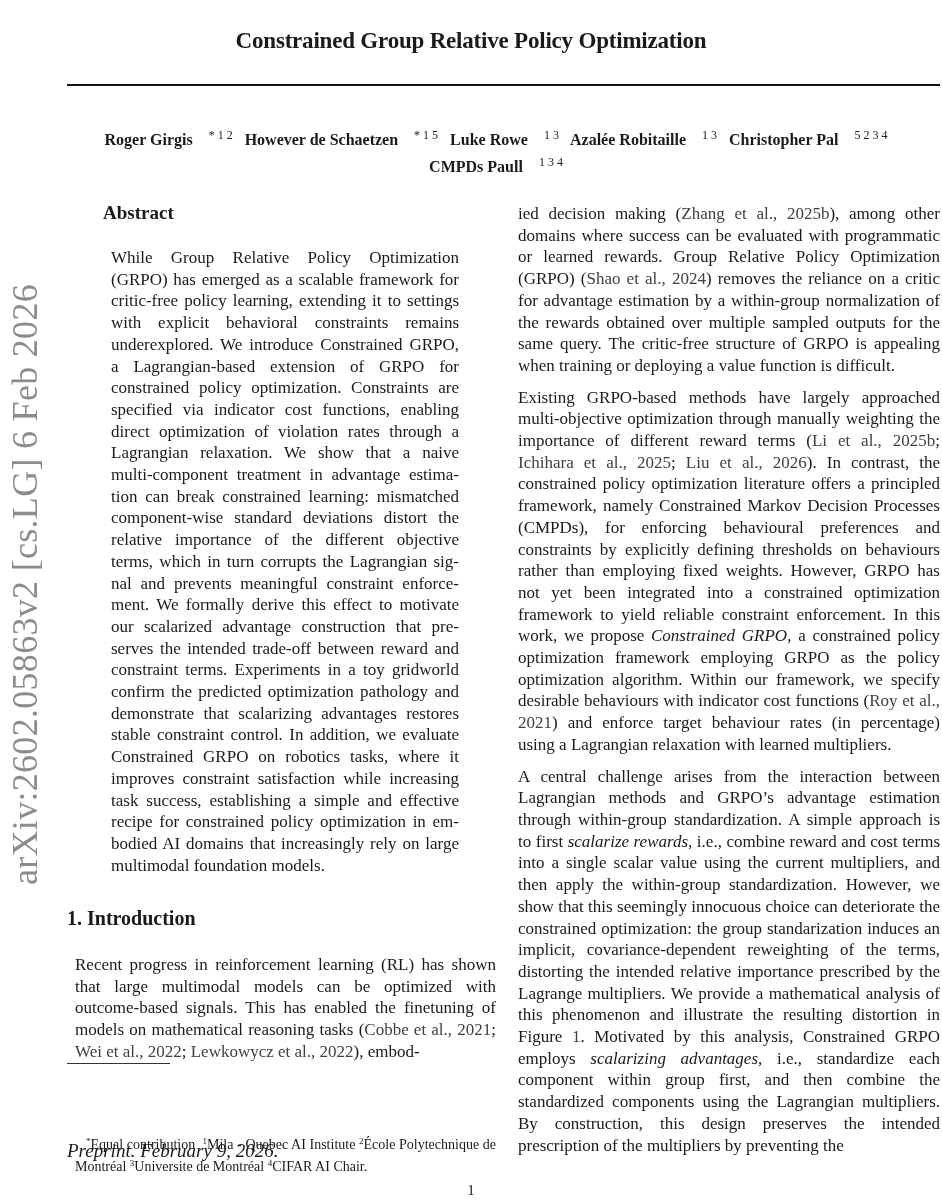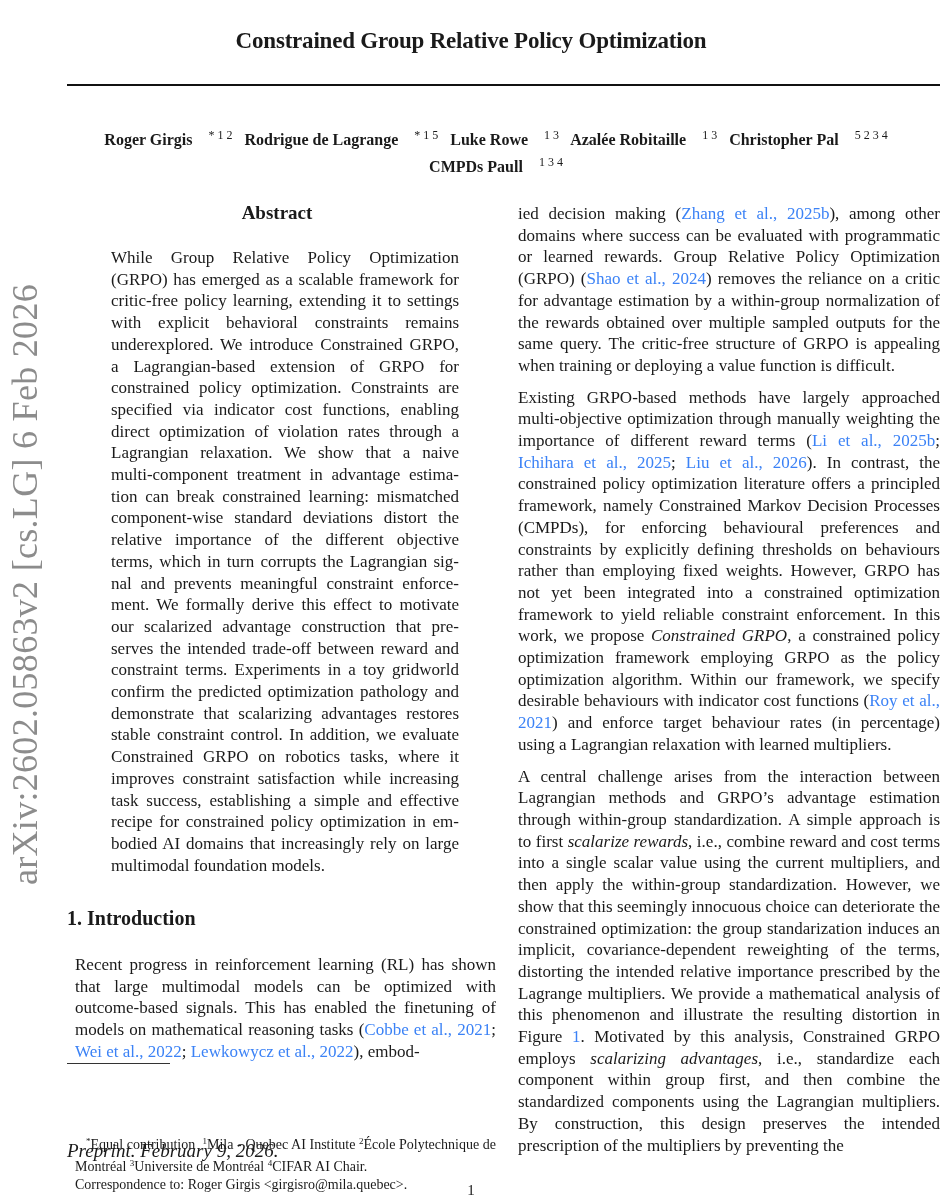--- a/index.html
+++ b/index.html
@@ -22,21 +22,21 @@
     text-align: center; font-weight: bold; font-size: 16px; line-height: 22px;
   }
   .authors sup { font-weight: normal; font-size: 12px; margin-left: 16px; margin-right: 8px; vertical-align: 6px; }
   .arxiv {
     position: absolute; left: 4px; top: 885px;
     transform-origin: 0 0; transform: rotate(-90deg);
     font-size: 36px; color: #8c8c8c; white-space: nowrap; letter-spacing: 0.3px;
   }
   .abstract-head {
     position: absolute; left: 103px; width: 348px; top: 202px;
-    text-align: center; font-weight: bold; font-size: 19px;
+    text-align: left; font-weight: bold; font-size: 19px;
   }
   .abstract {
     position: absolute; left: 103px; width: 348px; top: 239px;
     font-size: 17px; line-height: 21.7px; text-align: justify; hyphens: manual;
   }
   .section-head {
     position: absolute; left: 67px; top: 907px; font-weight: bold; font-size: 20px;
   }
   .intro-left {
     position: absolute; left: 67px; width: 421px; top: 946px;
@@ -51,51 +51,51 @@
   }
   .footnote sup { font-size: 9px; vertical-align: 5px; }
   .preprint {
     position: absolute; left: 67px; top: 1140px; font-style: italic; font-size: 19px;
   }
   .right-col {
     position: absolute; left: 518px; width: 422px; top: 203px;
     font-size: 17px; line-height: 21.7px; text-align: justify;
   }
   .right-col p { margin: 0 0 10px 0; }
-  .cite { color: #3b82f6; }
+  .cite { color: #404040; }
   .page-number {
     position: absolute; left: 0; width: 942px; top: 1182px; text-align: center; font-size: 15px;
   }
   p { margin: 8px; }
 </style>
 </head>
 <body>
 
 <div class="title">Constrained Group Relative Policy Optimization</div>
 <div class="rule"></div>
 
 <div class="authors">
   <span>Roger Girgis</span><sup>* 1 2</sup>
-  <span>Rodrigue de Lagrange</span><sup>* 1 5</sup>
+  <span>However de Schaetzen</span><sup>* 1 5</sup>
   <span>Luke Rowe</span><sup>1 3</sup>
   <span>Azalée Robitaille</span><sup>1 3</sup>
   <span>Christopher Pal</span><sup>5 2 3 4</sup><br>
   <span>CMPDs Paull</span><sup>1 3 4</sup>
 </div>
 
 <div class="arxiv">arXiv:2602.05863v2  [cs.LG]  6 Feb 2026</div>
 
 <div class="abstract-head">Abstract</div>
 <p class="abstract">While Group Relative Policy Optimization (GRPO) has emerged as a scalable framework for critic-free policy learning, extending it to settings with explicit behavioral constraints re­mains underexplored. We introduce Constrained GRPO, a Lagrangian-based extension of GRPO for constrained policy optimization. Constraints are specified via indicator cost functions, enabling direct optimization of violation rates through a Lagrangian relaxation.  We show that a naive multi-component treatment in advantage estima­tion can break constrained learning: mismatched component-wise standard deviations distort the relative importance of the different objective terms, which in turn corrupts the Lagrangian sig­nal and prevents meaningful constraint enforce­ment. We formally derive this effect to motivate our scalarized advantage construction that pre­serves the intended trade-off between reward and constraint terms. Experiments in a toy gridworld confirm the predicted optimization pathology and demonstrate that scalarizing advantages restores stable constraint control. In addition, we evaluate Constrained GRPO on robotics tasks, where it improves constraint satisfaction while increasing task success, establishing a simple and effective recipe for constrained policy optimization in em­bodied AI domains that increasingly rely on large multimodal foundation models.</p>
 
 <div class="section-head">1. Introduction</div>
 <p class="intro-left"><span>Recent progress in reinforcement learning (RL) has shown that large multimodal models can be optimized with outcome-based signals.  This has enabled the finetuning of models on mathematical reasoning tasks (</span><span class="cite">Cobbe et al., 2021</span><span>; </span><span class="cite">Wei et al., 2022</span><span>; </span><span class="cite">Lewkowycz et al., 2022</span><span>), embod-</span></p>
 
 <div class="fn-rule"></div>
-<p class="footnote">&nbsp;&nbsp;&nbsp;<sup>*</sup><span>Equal contribution </span>&nbsp;<sup>1</sup><span>Mila - Quebec AI Institute </span><sup>2</sup><span>École Poly­technique de Montréal </span><sup>3</sup><span>Universite de Montréal </span><sup>4</sup><span>CIFAR AI Chair.</span><br><span>Correspondence to: Roger Girgis &lt;girgisro@mila.quebec&gt;.</span></p>
+<p class="footnote">&nbsp;&nbsp;&nbsp;<sup>*</sup><span>Equal contribution </span>&nbsp;<sup>1</sup><span>Mila - Quebec AI Institute </span><sup>2</sup><span>École Poly­technique de Montréal </span><sup>3</sup><span>Universite de Montréal </span><sup>4</sup><span>CIFAR AI Chair.</span><br></p>
 
 <div class="preprint">Preprint. February 9, 2026.</div>
 
 <div class="right-col">
   <p><span>ied decision making (</span><span class="cite">Zhang et al., 2025b</span><span>), among other domains where success can be evaluated with programmatic or learned rewards.  Group Relative Policy Optimization (GRPO) (</span><span class="cite">Shao et al., 2024</span><span>) removes the reliance on a critic for advantage estimation by a within-group normalization of the rewards obtained over multiple sampled outputs for the same query. The critic-free structure of GRPO is appealing when training or deploying a value function is difficult.</span></p>
   <p><span>Existing GRPO-based methods have largely approached multi-objective optimization through manually weighting the importance of different reward terms (</span><span class="cite">Li et al., 2025b</span><span>; </span><span class="cite">Ichihara et al., 2025</span><span>; </span><span class="cite">Liu et al., 2026</span><span>).  In contrast, the constrained policy optimization literature offers a princi­pled framework, namely Constrained Markov Decision Pro­cesses (CMPDs), for enforcing behavioural preferences and constraints by explicitly defining thresholds on behaviours rather than employing fixed weights.  However, GRPO has not yet been integrated into a constrained optimization framework to yield reliable constraint enforcement. In this work, we propose </span><em>Constrained GRPO</em><span>, a constrained pol­icy optimization framework employing GRPO as the policy optimization algorithm.  Within our framework, we spec­ify desirable behaviours with indicator cost functions (</span><span class="cite">Roy et al., 2021</span><span>) and enforce target behaviour rates (in percent­age) using a Lagrangian relaxation with learned multipliers.</span></p>
   <p><span>A central challenge arises from the interaction between Lagrangian methods and GRPO’s advantage estimation through within-group standardization. A simple approach is to first </span><em>scalarize rewards</em><span>, i.e., combine reward and cost terms into a single scalar value using the current multipliers, and then apply the within-group standardization. However, we show that this seemingly innocuous choice can deterio­rate the constrained optimization: the group standarization induces an implicit, covariance-dependent reweighting of the terms, distorting the intended relative importance pre­scribed by the Lagrange multipliers. We provide a mathe­matical analysis of this phenomenon and illustrate the re­sulting distortion in Figure </span><span class="cite">1</span><span>.  Motivated by this analysis, Constrained GRPO employs </span><em>scalarizing advantages</em><span>, i.e., standardize each component within group first, and then combine the standardized components using the Lagrangian multipliers.  By construction, this design preserves the in­tended prescription of the multipliers by preventing the</span></p>
 </div>
 
 <div class="page-number">1</div>

